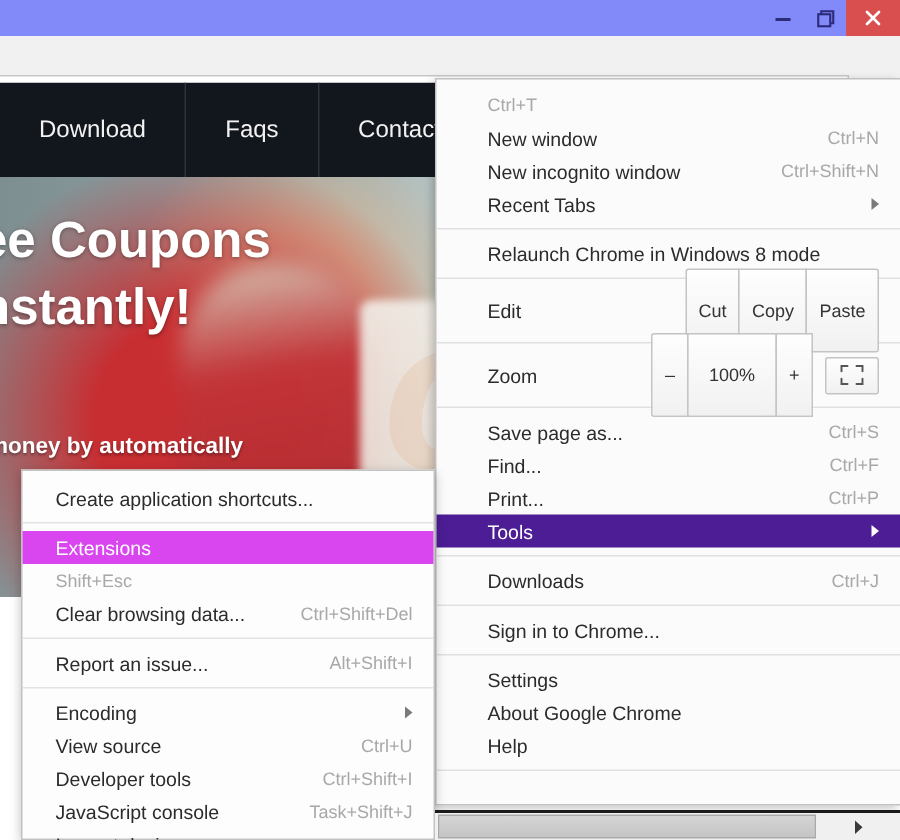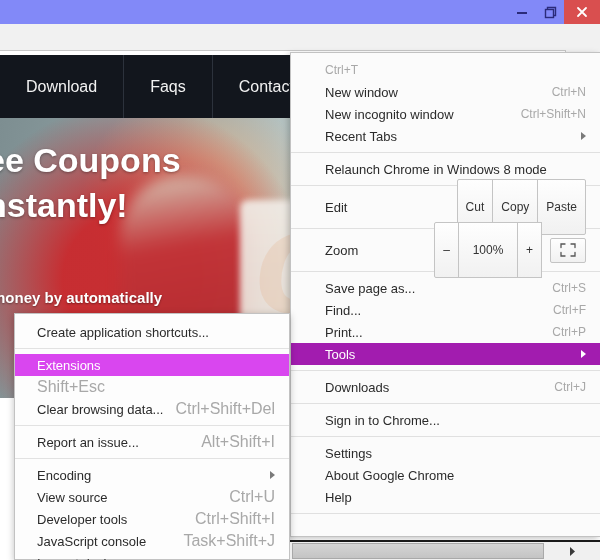--- a/index.html
+++ b/index.html
@@ -108,21 +108,21 @@
     box-shadow:-2px 2px 6px rgba(0,0,0,.22);box-sizing:border-box;
     padding:6px 0 0 0;
   }
   .mrow{
     position:relative;height:22px;display:flex;align-items:center;
     padding:0 14px 0 34px;font-size:13px;color:#2b2b2b;
     box-sizing:border-box;
   }
   .mrow .lbl{flex:1;white-space:nowrap;}
   .mrow .acc{color:#a8a8a8;font-size:12px;white-space:nowrap;}
-  .mrow.sel{background:#a21caf;color:#ffffff;}
+  .mrow.sel{background:#4c1d95;color:#ffffff;}
   .arrow{
     width:0;height:0;border-left:5px solid #7a7a7a;
     border-top:4px solid transparent;border-bottom:4px solid transparent;
   }
   .mrow.sel .arrow{border-left-color:#ffffff;}
   .msep{height:1px;background:#e0e0e0;margin:5px 0;}
   .mrow.tall{height:32px;}
   .btn-group{display:flex;align-items:center;}
   .mbtn{
     border:1px solid #c4c4c4;background:linear-gradient(#fefefe,#f1f1f1);
@@ -145,21 +145,21 @@
     background:#fdfdfd;border:1px solid #c2c2c2;
     box-shadow:0 2px 7px rgba(0,0,0,.25);box-sizing:border-box;
     padding:7px 0 0 0;
   }
   .srow{
     position:relative;height:22px;display:flex;align-items:center;
     padding:0 14px 0 22px;font-size:13px;color:#2b2b2b;
     box-sizing:border-box;
   }
   .srow .lbl{flex:1;white-space:nowrap;}
-  .srow .acc{color:#a8a8a8;font-size:16px;white-space:nowrap;}
+  .srow .acc{color:#a8a8a8;font-size:12px;white-space:nowrap;}
   .srow.sel{background:#d946ef;color:#ffffff;}
   .ssep{height:1px;background:#e2e2e2;margin:5px 0;}
 
   
   #hscroll{
     position:absolute;left:290px;top:540px;width:310px;height:20px;
     background:#f0f0f0;border-top:2px solid #1a1a1a;box-sizing:border-box;
     display:flex;align-items:center;
   }
   #hscroll-thumb{

